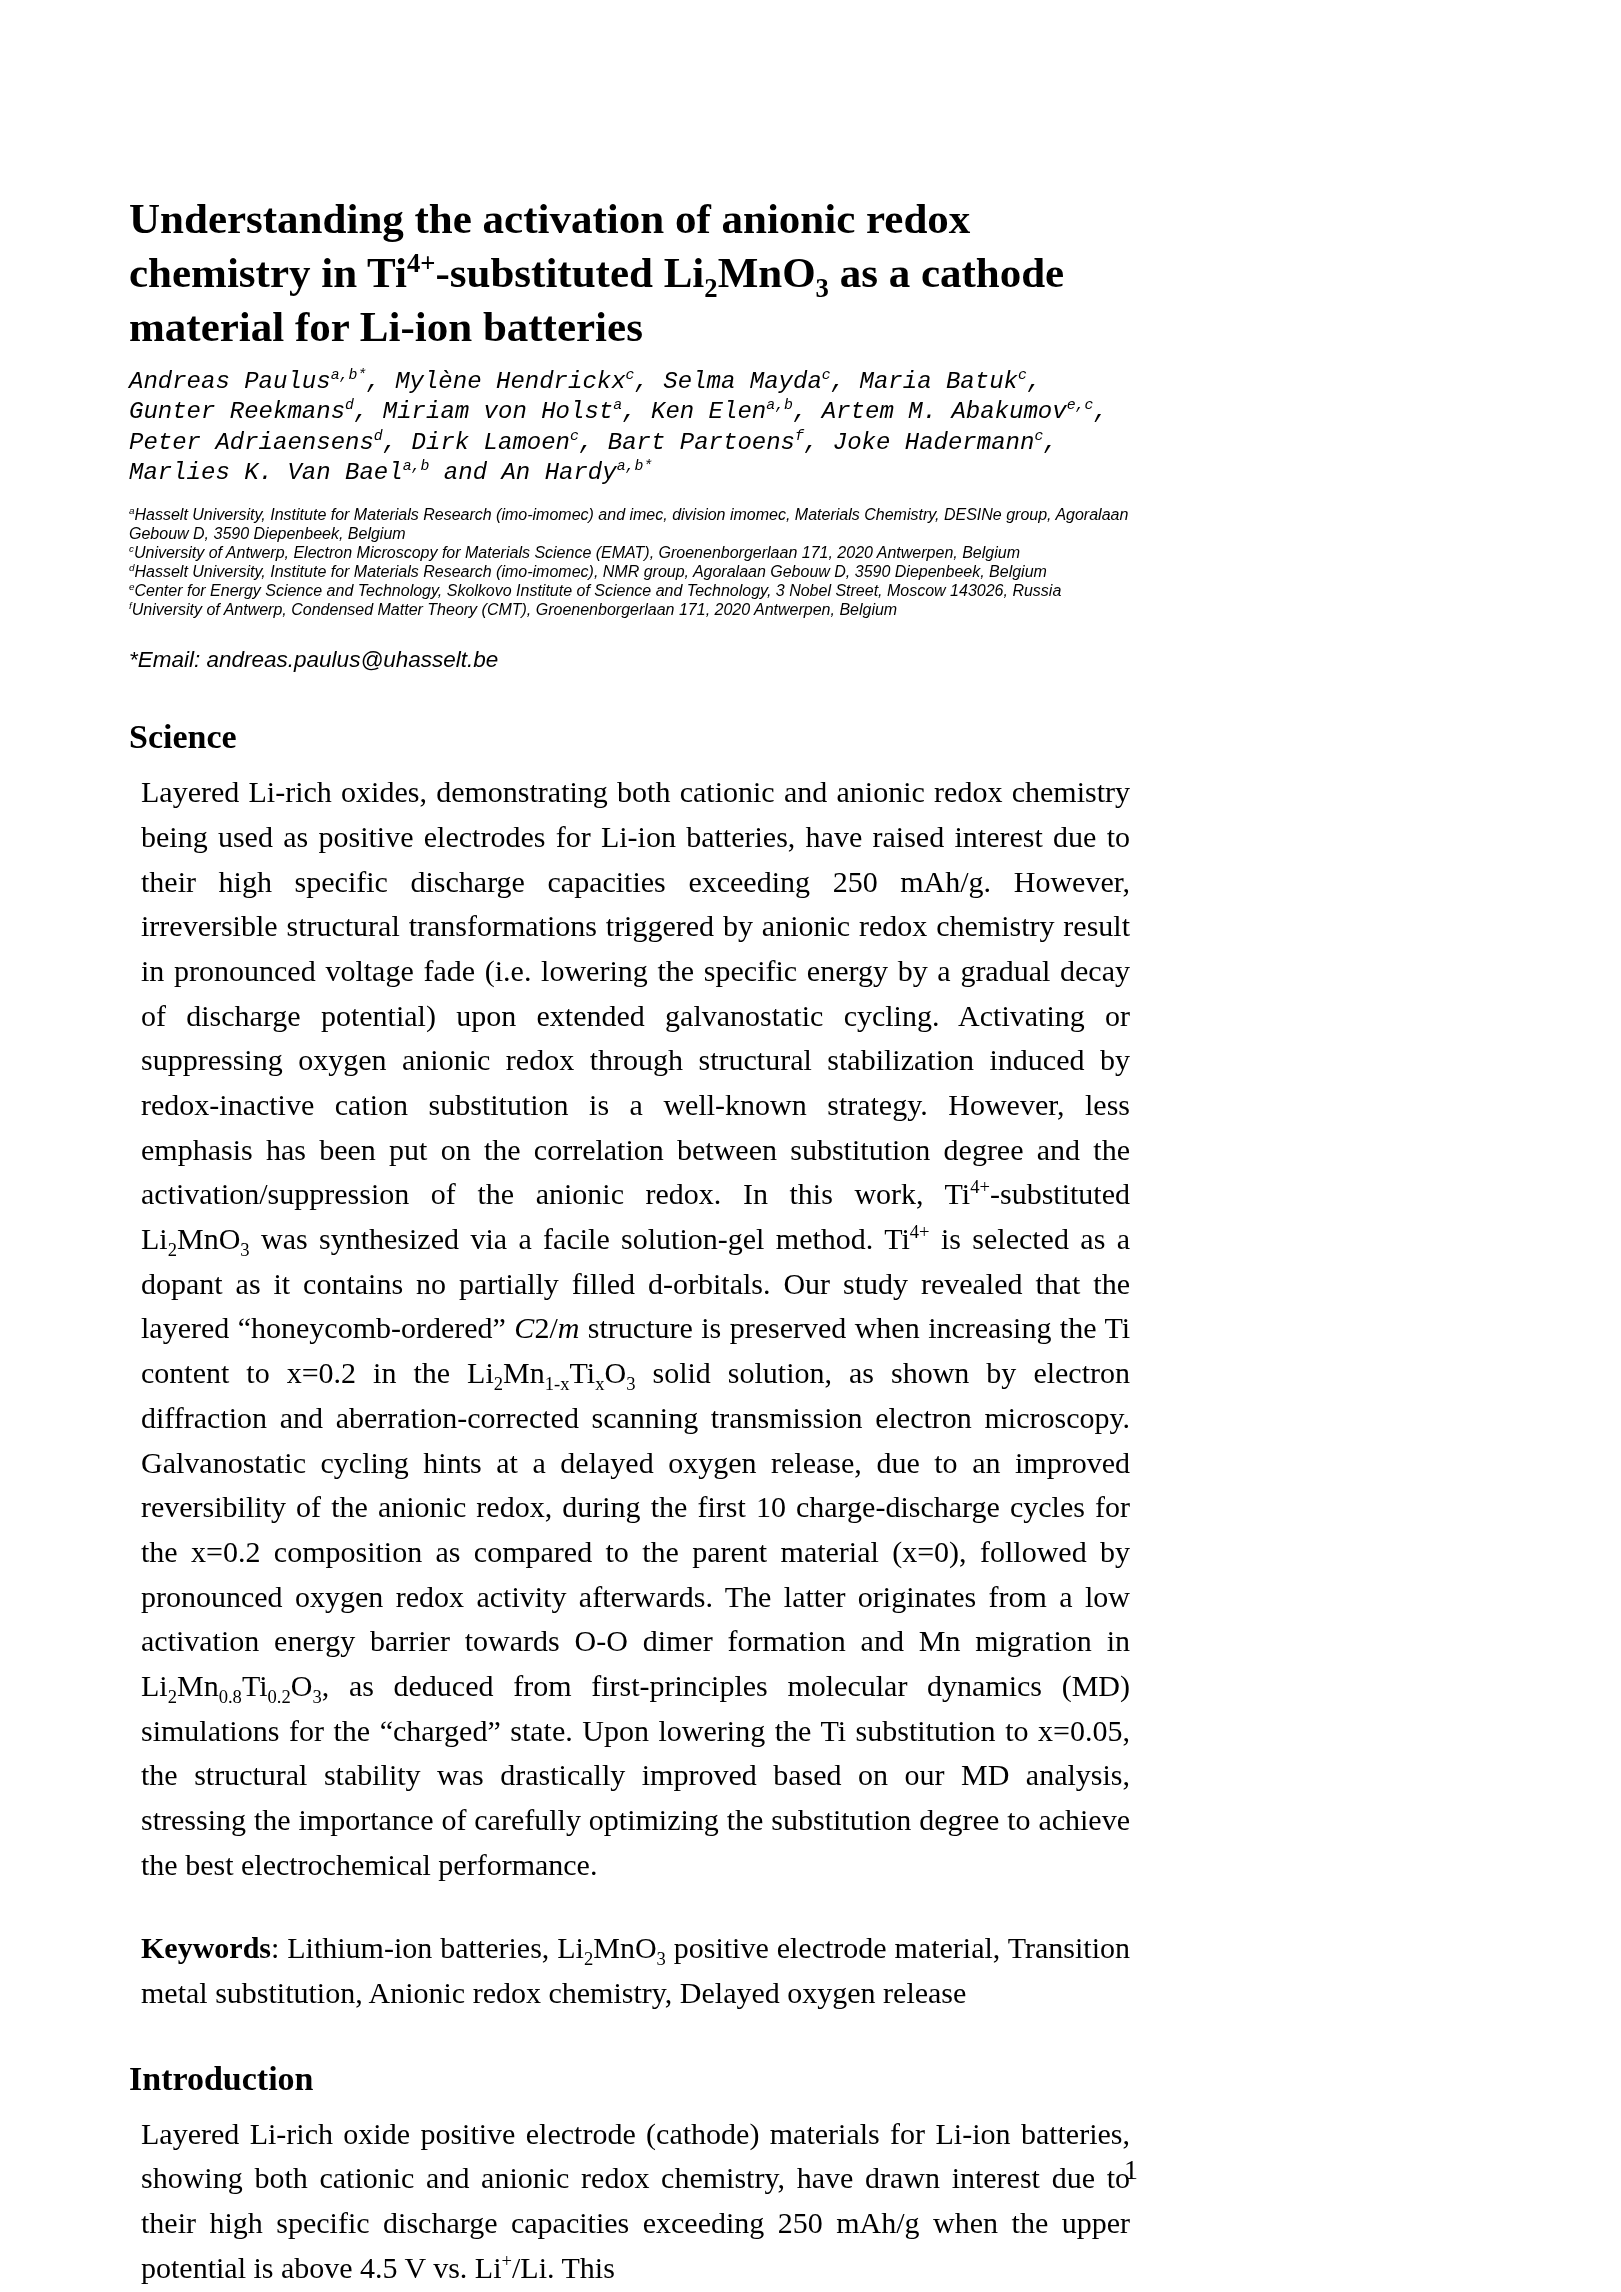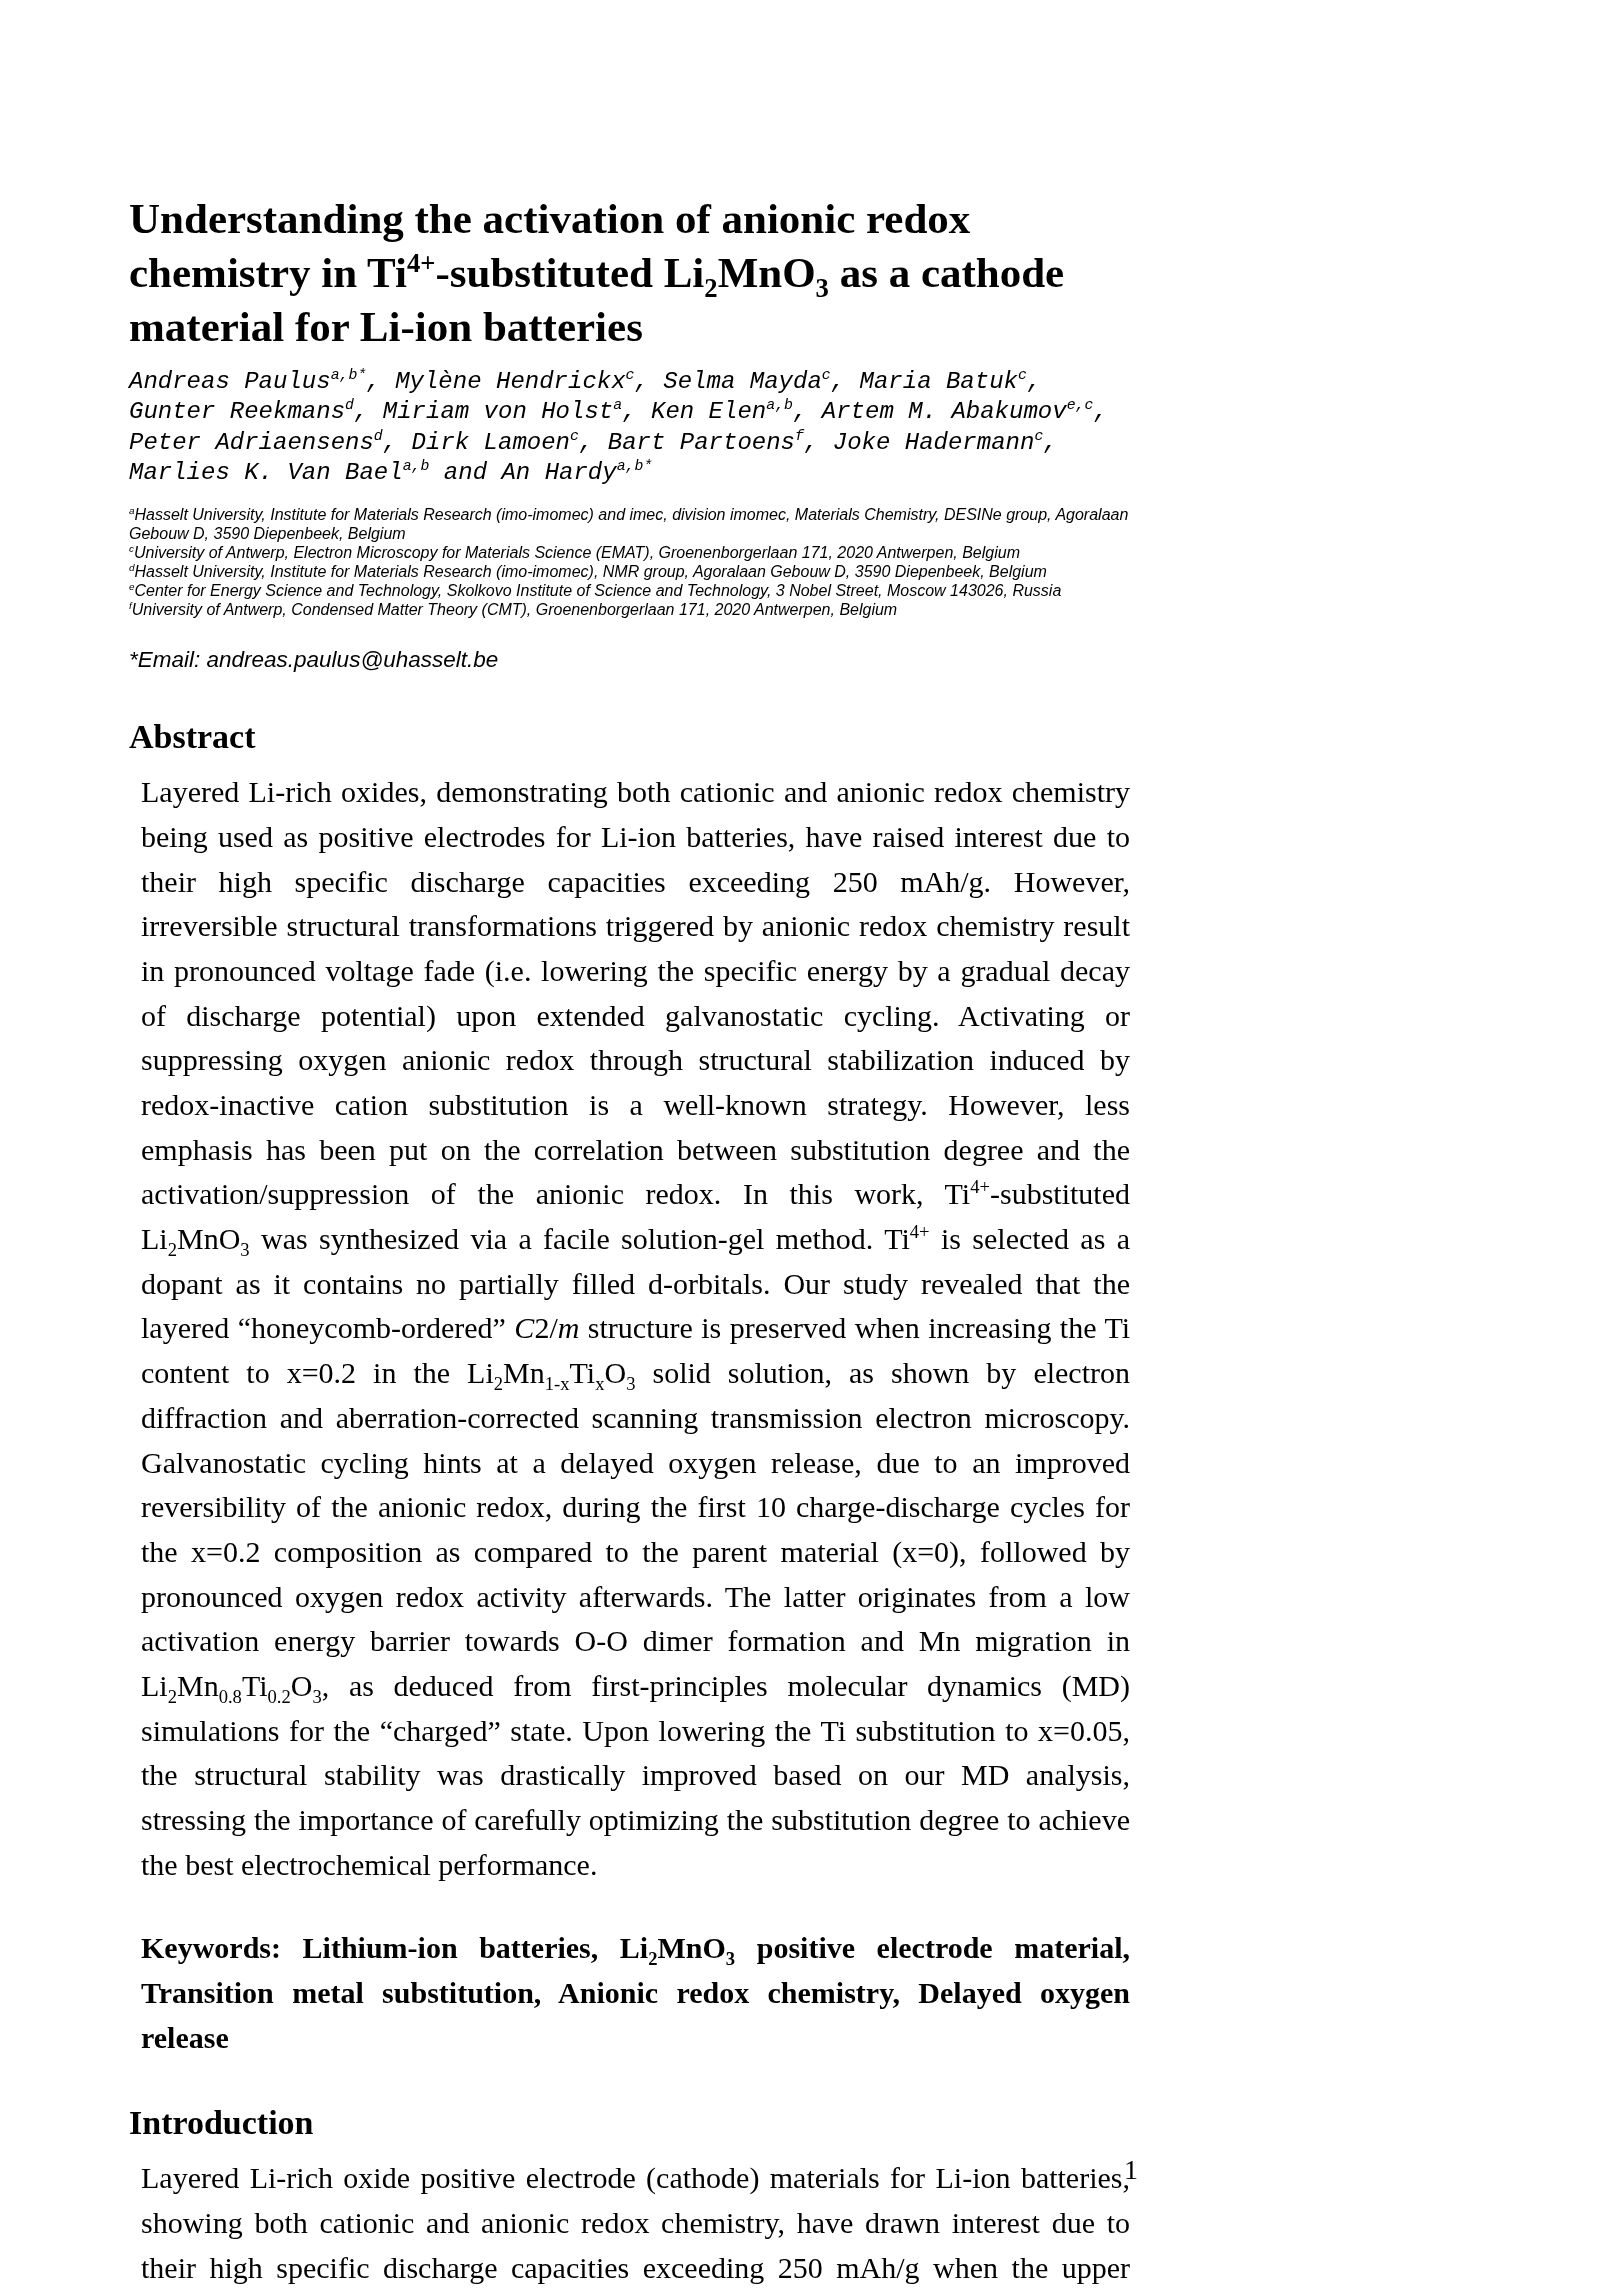--- a/index.html
+++ b/index.html
@@ -49,21 +49,21 @@
     font-weight:bold;
     line-height:1.2;
     margin:43px 0 9.8px 0;
   }
   .body-text {
     font-size:30px;
     line-height:1.49;
     text-align:justify;
     margin:12px;
   }
-  .keywords { margin-top:39px;font-weight:bold; }
+  .keywords { margin-top:39px; }
   sup, sub { font-size:62%; line-height:0; }
   .page-number {
     position:absolute;
     top:2154px;
     right:173px;
     font-size:28px;
   }
 </style>
 </head>
 <body>
@@ -79,21 +79,21 @@
     <p><sup>c</sup>University of Antwerp, Electron Microscopy for Materials Science (EMAT), Groenenborgerlaan 171, 2020 Antwerpen, Belgium</p>
     <p><sup>d</sup>Hasselt University, Institute for Materials Research (imo-imomec), NMR group, Agoralaan Gebouw D, 3590 Diepenbeek, Belgium</p>
     <p><sup>e</sup>Center for Energy Science and Technology, Skolkovo Institute of Science and Technology, 3 Nobel Street, Moscow 143026, Russia</p>
     <p><sup>f</sup>University of Antwerp, Condensed Matter Theory (CMT), Groenenborgerlaan 171, 2020 Antwerpen, Belgium</p>
   </div>
 
   <div class="emails">
     <p>*Email: andreas.paulus@uhasselt.be</p>
   </div>
 
-  <h2 class="section-heading">Abstract</h2>
+  <h2 class="section-heading">Science</h2>
 
   <p class="body-text">Layered Li-rich oxides, demonstrating both cationic and anionic redox chemistry being used as positive electrodes for Li-ion batteries, have raised interest due to their high specific discharge capacities exceeding 250 mAh/g. However, irreversible structural transformations triggered by anionic redox chemistry result in pronounced voltage fade (i.e. lowering the specific energy by a gradual decay of discharge potential) upon extended galvanostatic cycling. Activating or suppressing oxygen anionic redox through structural stabilization induced by redox-inactive cation substitution is a well-known strategy. However, less emphasis has been put on the correlation between substitution degree and the activation/suppression of the anionic redox.  In this work, Ti<sup>4+</sup>-substituted Li<sub>2</sub>MnO<sub>3</sub> was synthesized via a facile solution-gel method. Ti<sup>4+</sup> is selected as a dopant as it contains no partially filled d-orbitals. Our study revealed that the layered “honeycomb-ordered” <i>C</i>2/<i>m</i> structure is preserved when increasing the Ti content to x=0.2 in the Li<sub>2</sub>Mn<sub>1-x</sub>Ti<sub>x</sub>O<sub>3</sub> solid solution, as shown by electron diffraction and aberration-corrected scanning transmission electron microscopy. Galvanostatic cycling hints at a delayed oxygen release, due to an improved reversibility of the anionic redox, during the first 10 charge-discharge cycles for the x=0.2 composition as compared to the parent material (x=0), followed by pronounced oxygen redox activity afterwards. The latter originates from a low activation energy barrier towards O-O dimer formation and Mn migration in Li<sub>2</sub>Mn<sub>0.8</sub>Ti<sub>0.2</sub>O<sub>3</sub>, as deduced from first-principles molecular dynamics (MD) simulations for the “charged” state. Upon lowering the Ti substitution to x=0.05, the structural stability was drastically improved based on our MD analysis, stressing the importance of carefully optimizing the substitution degree to achieve the best electrochemical performance.</p>
 
   <p class="body-text keywords"><b>Keywords</b><span>: Lithium-ion batteries, Li<sub>2</sub>MnO<sub>3</sub> positive electrode material, Transition metal substitution, Anionic redox chemistry, Delayed oxygen release</span></p>
 
   <h2 class="section-heading">Introduction</h2>
 
   <p class="body-text">Layered Li-rich oxide positive electrode (cathode) materials for Li-ion batteries, showing both cationic and anionic redox chemistry, have drawn interest due to their high specific discharge capacities exceeding 250 mAh/g when the upper potential is above 4.5 V vs. Li<sup>+</sup>/Li. This</p>
 
   <div class="page-number">1</div>

